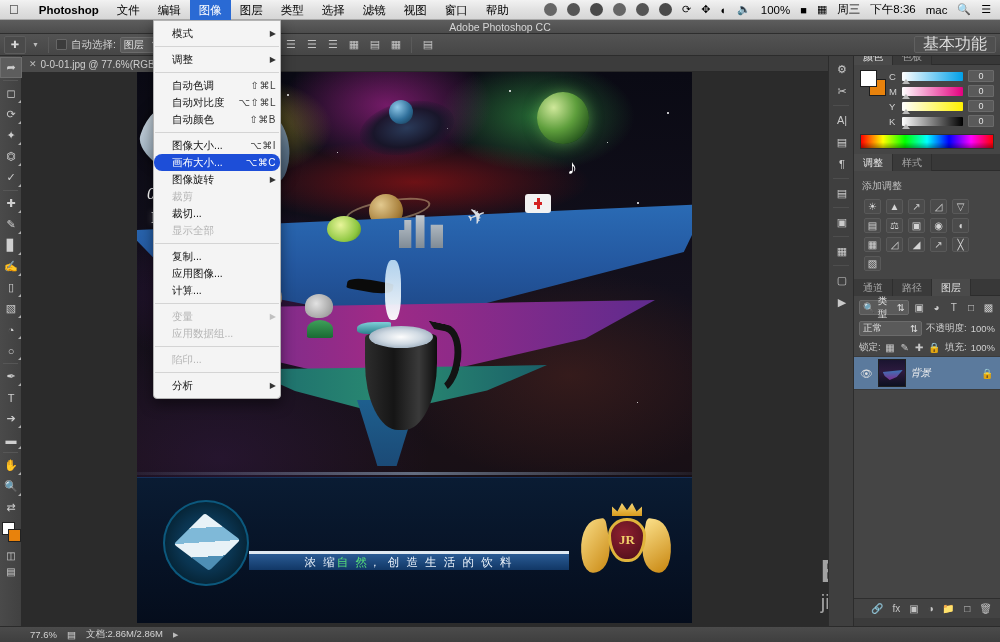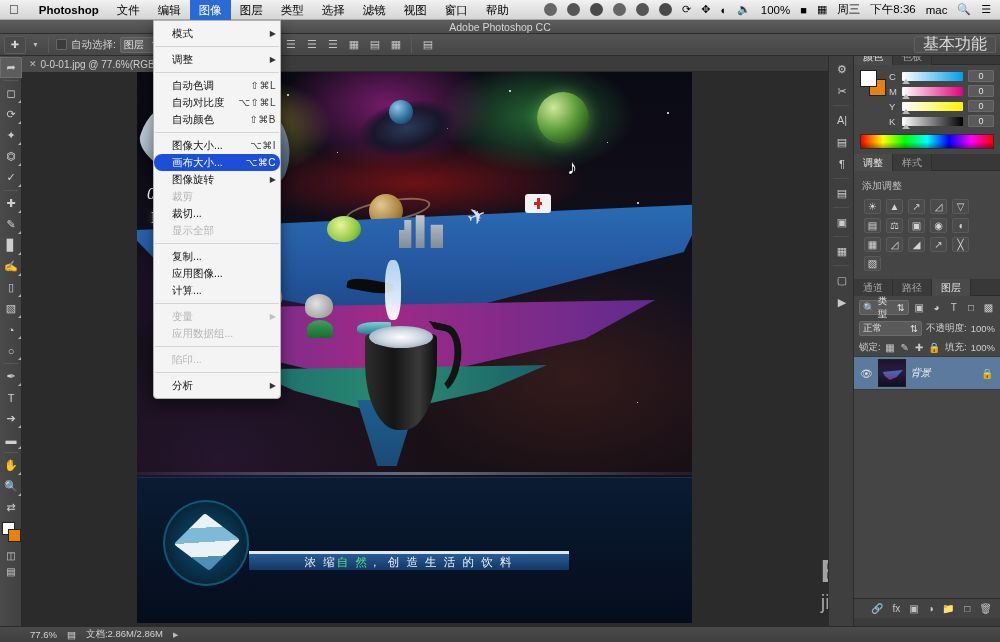--- a/index.html
+++ b/index.html
@@ -660,20 +660,26 @@
 
       <div class="banner">
         <div class="banner-logo">
           <div class="cube"></div>
         </div>
         <div class="banner-sub">
           <span>浓 缩 </span>
             <span class="hl">自 然</span>
             <span> ， 创 造 生 活 的 饮 料</span>
         </div>
+        <div class="banner-crest">
+          <div class="crest-wing l"></div>
+          <div class="crest-wing r"></div>
+          <div class="crest-crown"></div>
+          <div class="crest-shield">JR</div>
+        </div>
       </div>
     </div>
   </div>
 
   <div class="watermark">
     <div class="wm1">Baidu 经验</div>
     <div class="wm2">jingyan.baidu.com</div>
   </div>
 
   <div class="dock-icons">

